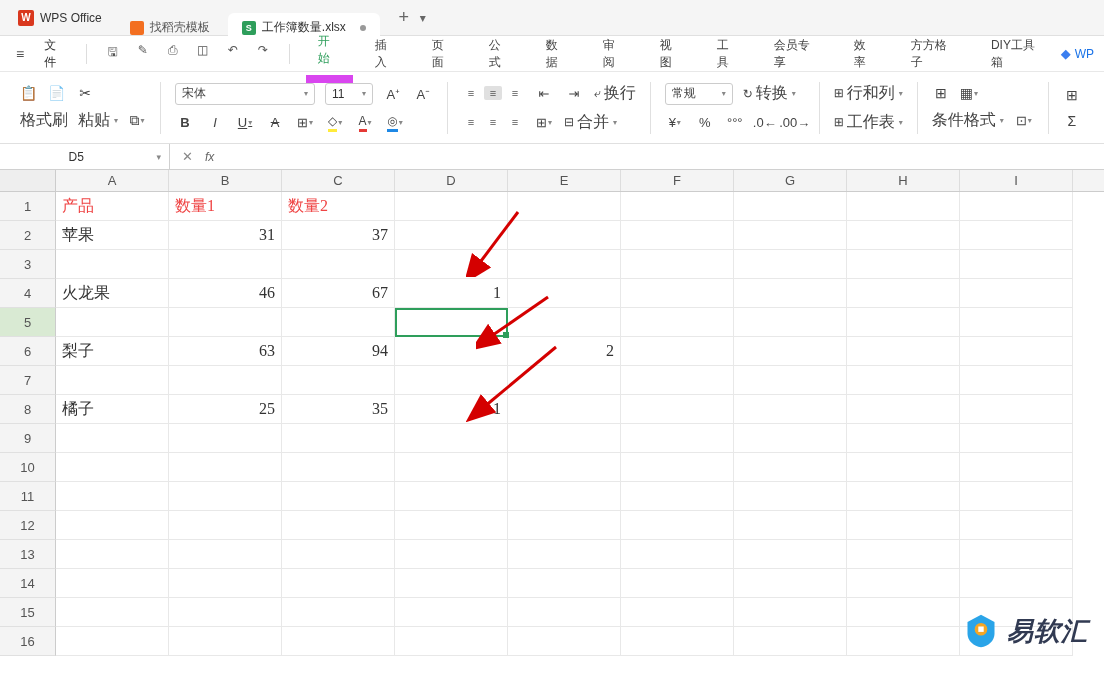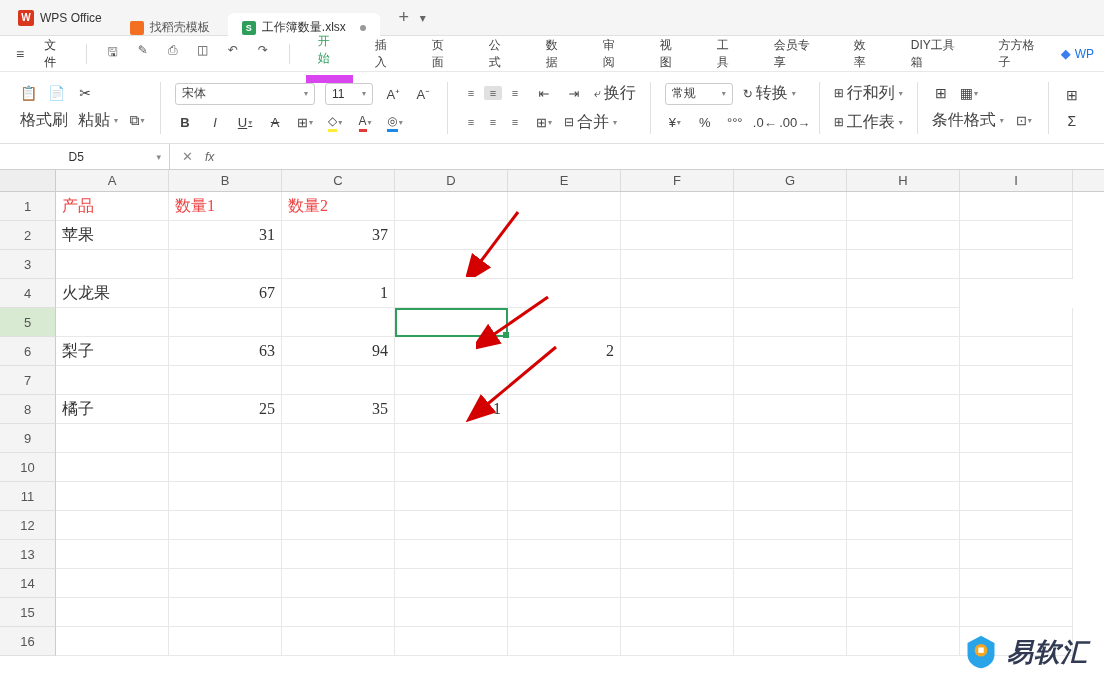--- a/index.html
+++ b/index.html
@@ -80,21 +80,21 @@
 .cell { width: 113px; height: 29px; border-right: 1px solid #e8e8e8; border-bottom: 1px solid #e8e8e8; padding: 0 6px; display: flex; align-items: center; font-size: 16px; font-family: "SimSun", serif; }
 .cell.header-cell { color: #ef4444; font-weight: 500; }
 .cell.num { justify-content: flex-end; }
 .selection-box { position: absolute; border: 2px solid #2e9e5b; pointer-events: none; }
 .selection-handle { position: absolute; width: 6px; height: 6px; background: #2e9e5b; bottom: -3px; right: -3px; }
 
 
 .arrow { position: absolute; pointer-events: none; }
 
 
-.watermark { position: absolute; right: 16px; bottom: 6px; display: flex; align-items: center; gap: 8px; }
+.watermark { position: absolute; right: 16px; bottom: 27px; display: flex; align-items: center; gap: 8px; }
 .wm-icon { width: 36px; height: 36px; }
 .wm-text { font-size: 26px; font-weight: 700; font-style: italic; color: #313a52; letter-spacing: 1px; }
 
 svg { display: block; }
 </style>
 </head>
 <body>
 
 <div class="titlebar">
   <div class="app-logo">
@@ -131,22 +131,22 @@
     <span class="menu-tab active">开始</span>
     <span class="menu-tab">插入</span>
     <span class="menu-tab">页面</span>
     <span class="menu-tab">公式</span>
     <span class="menu-tab">数据</span>
     <span class="menu-tab">审阅</span>
     <span class="menu-tab">视图</span>
     <span class="menu-tab">工具</span>
     <span class="menu-tab">会员专享</span>
     <span class="menu-tab">效率</span>
+    <span class="menu-tab">方方格子</span>
     <span class="menu-tab">DIY工具箱</span>
-    <span class="menu-tab">方方格子</span>
   </div>
   <div class="wp-right">
     <span class="wp-icon">◆</span>
     <span>WP</span>
   </div>
 </div>
 
 <div class="ribbon">
   <div class="ribbon-group row2">
     <div class="rb-row">
@@ -362,20 +362,21 @@
           <div class="cell"></div>
           <div class="cell"></div>
           <div class="cell"></div>
           <div class="cell"></div>
           <div class="cell"></div>
           <div class="cell"></div>
           <div class="cell"></div>
         </div>
         <div class="row">
           <div class="cell">火龙果</div>
+          <div class="cell num">46</div>
           <div class="cell num">67</div>
           <div class="cell num">1</div>
           <div class="cell"></div>
           <div class="cell"></div>
           <div class="cell"></div>
           <div class="cell"></div>
           <div class="cell"></div>
         </div>
         <div class="row">
           <div class="cell"></div>

